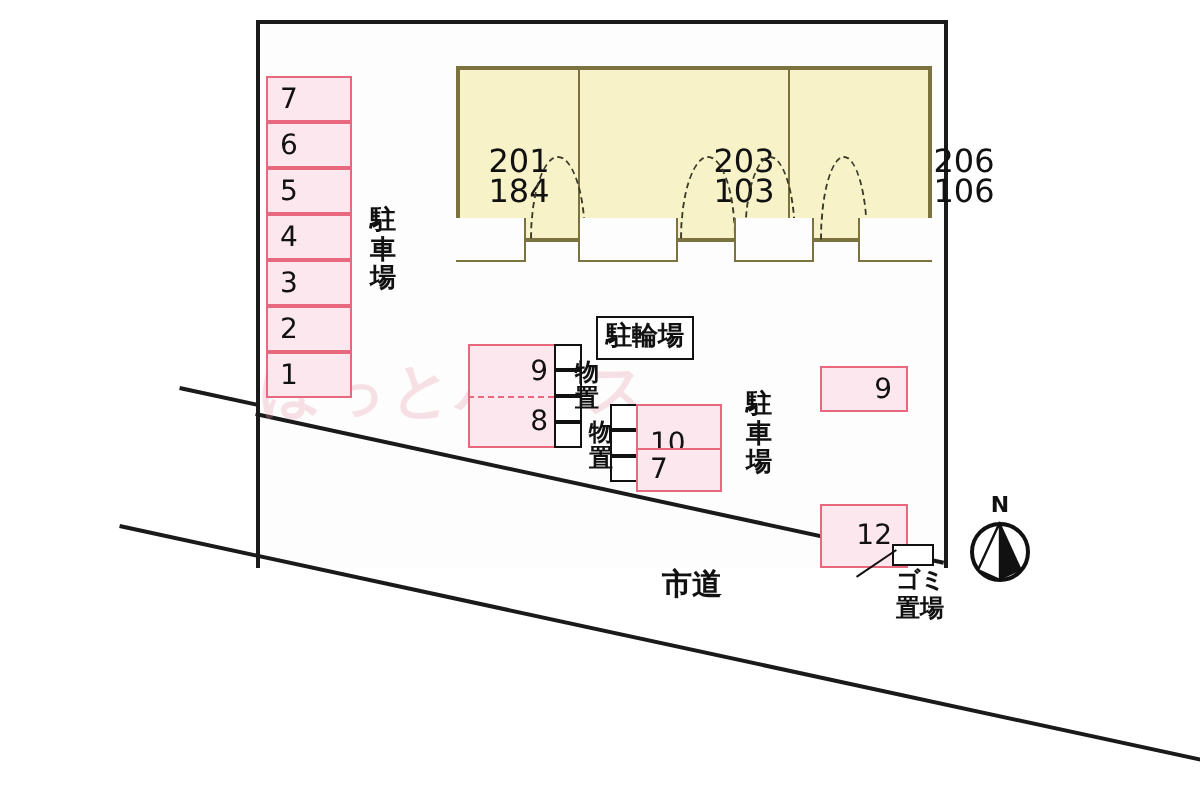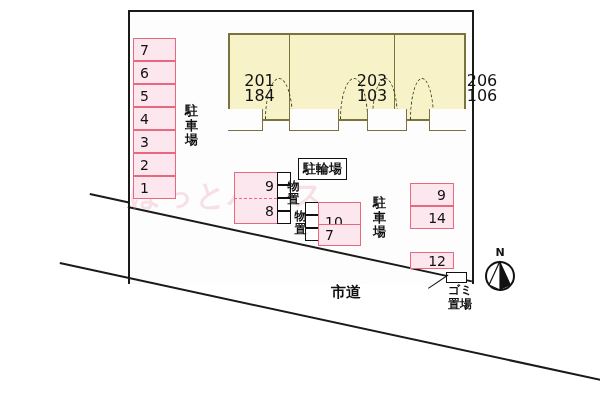--- a/index.html
+++ b/index.html
@@ -298,24 +298,21 @@
     </div>
     <div class="stall" style="top:22px;height:22px;">
       <span class="stall-num num-left">7</span>
     </div>
   </div>
 
   <div class="stall-col" style="left:410px;top:183px;width:44px;height:92px;">
     <div class="stall" style="top:0px;height:23px;">
       <span class="stall-num num-right">9</span>
     </div>
-    <div class="stall" style="top:23px;height:23px;">
-      <span class="stall-num num-right">14</span>
-    </div>
-    <div class="stall" style="top:69px;height:17px;">
+    <div class="stall" style="top:69px;height:32px;">
       <span class="stall-num num-right">12</span>
     </div>
   </div>
 
   <div class="vlabel" style="left:372px;top:196px;">
     <span>駐</span>
     <span>車</span>
     <span>場</span>
   </div>
 

